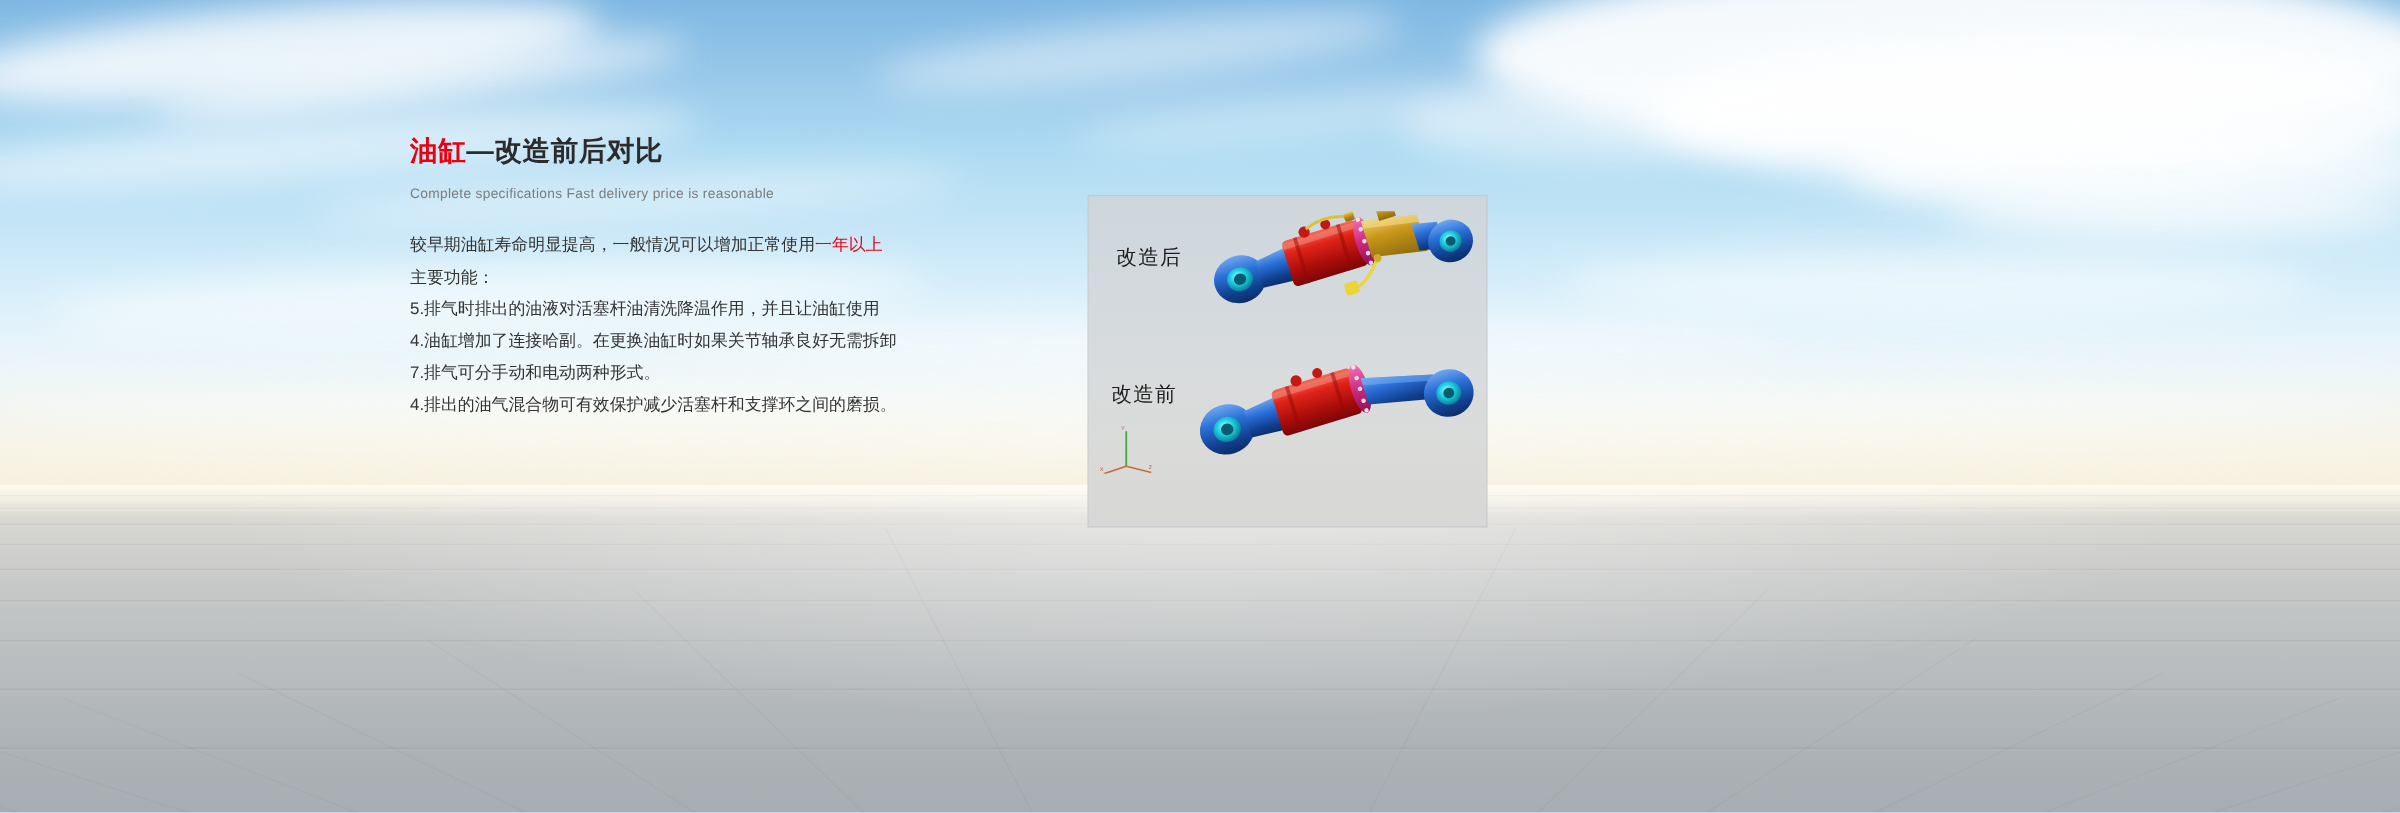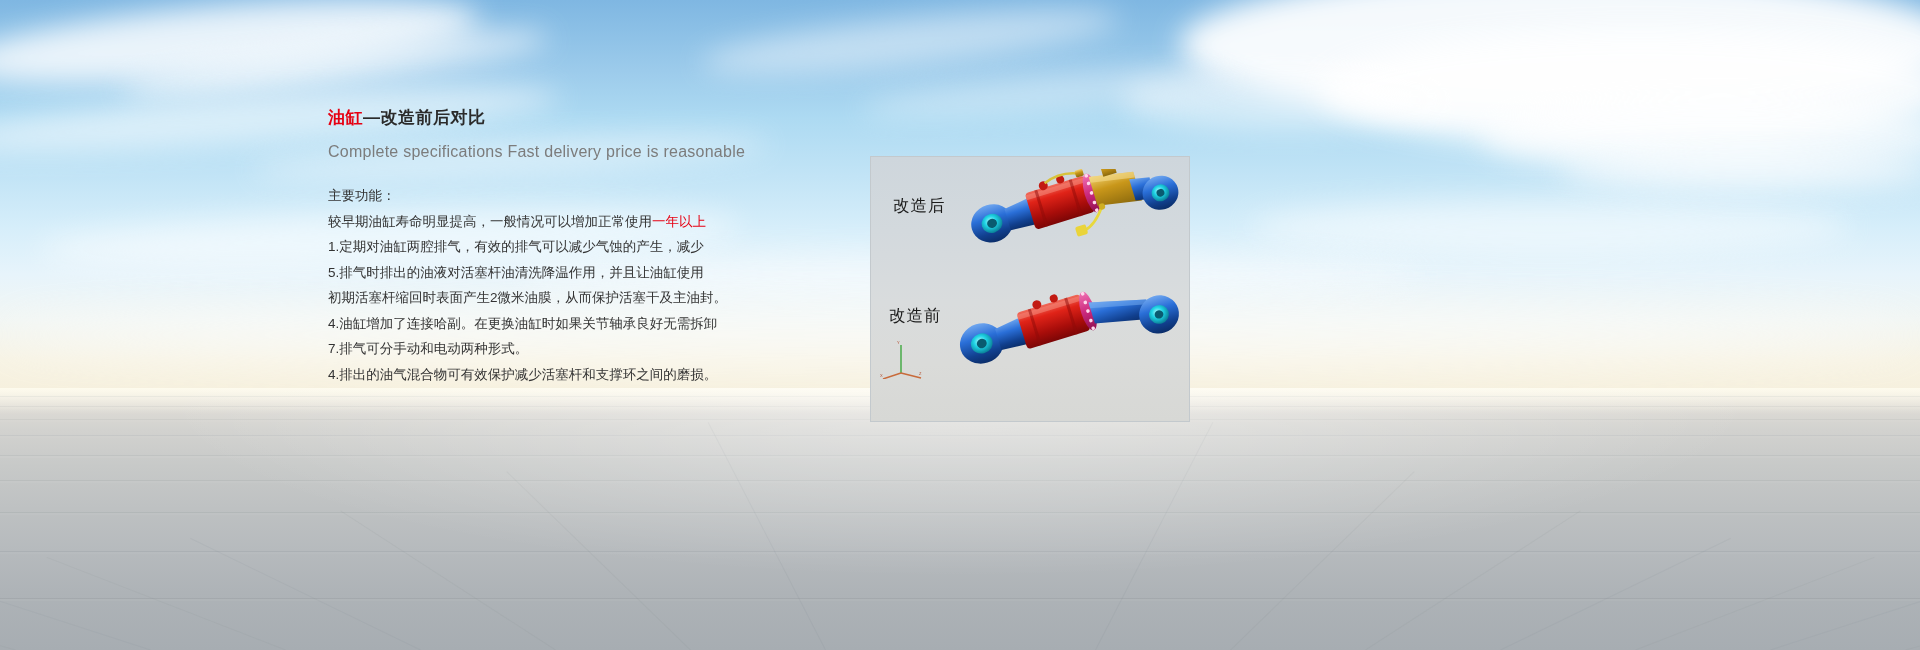--- a/index.html
+++ b/index.html
@@ -69,26 +69,26 @@
   .vline{position:absolute;bottom:0;width:1px;background:rgba(120,128,134,.38);transform-origin:bottom center;}
   .slab-shade{position:absolute;background:rgba(255,255,255,.16);}
   .ground-vig{
     position:absolute;inset:0;
     background:radial-gradient(ellipse 70% 120% at 50% 0%,rgba(255,255,255,.45),rgba(255,255,255,0) 60%);
   }
 
   
   .content{position:absolute;left:328px;top:108px;width:520px;}
   .title{
-    font-size:17px;font-weight:bold;letter-spacing:.5px;
+    font-size:22px;font-weight:bold;letter-spacing:.5px;
     color:#2b2b2b;line-height:1.2;margin:0 0 6px 0;white-space:nowrap;
   }
   .title .hl{color:#e60012;}
   .subtitle{
-    font-size:16px;color:#7c7c7c;letter-spacing:.25px;
+    font-size:11px;color:#7c7c7c;letter-spacing:.25px;
     margin:15px 0 22px 0;white-space:nowrap;font-weight:400;
   }
   .body{font-size:13.5px;color:#333;line-height:25.5px;}
   .body p{margin:0;white-space:nowrap;}
   .body .red{color:#e60012;}
 
   
   .cad-panel{
     position:absolute;left:870px;top:156px;width:318px;height:264px;
     background:linear-gradient(to bottom,#ced6dc 0%,#d3d9dd 28%,#d9dcdd 55%,#dadbd9 78%,#d7d8d5 100%);
@@ -171,25 +171,23 @@
 
   <div class="content">
 
     <h1 class="title">
       <span class="hl">油缸</span><span>—改造前后对比</span>
     </h1>
 
     <div class="subtitle">Complete specifications Fast delivery price is reasonable</div>
 
     <div class="body">
+      <p><span>较早期油缸寿命明显提高，一般情况可以增加正常使用</span><span class="red">一年以上</span></p>
       <p>主要功能：</p>
-      <p><span>较早期油缸寿命明显提高，一般情况可以增加正常使用</span><span class="red">一年以上</span></p>
-      <p>1.定期对油缸两腔排气，有效的排气可以减少气蚀的产生，减少</p>
       <p>5.排气时排出的油液对活塞杆油清洗降温作用，并且让油缸使用</p>
-      <p>初期活塞杆缩回时表面产生2微米油膜，从而保护活塞干及主油封。</p>
       <p>4.油缸增加了连接哈副。在更换油缸时如果关节轴承良好无需拆卸</p>
       <p>7.排气可分手动和电动两种形式。</p>
       <p>4.排出的油气混合物可有效保护减少活塞杆和支撑环之间的磨损。</p>
     </div>
   </div>
 
   <div class="cad-panel">
 
     <div class="cad-label lbl-after">改造后</div>
     <div class="cad-label lbl-before">改造前</div>

